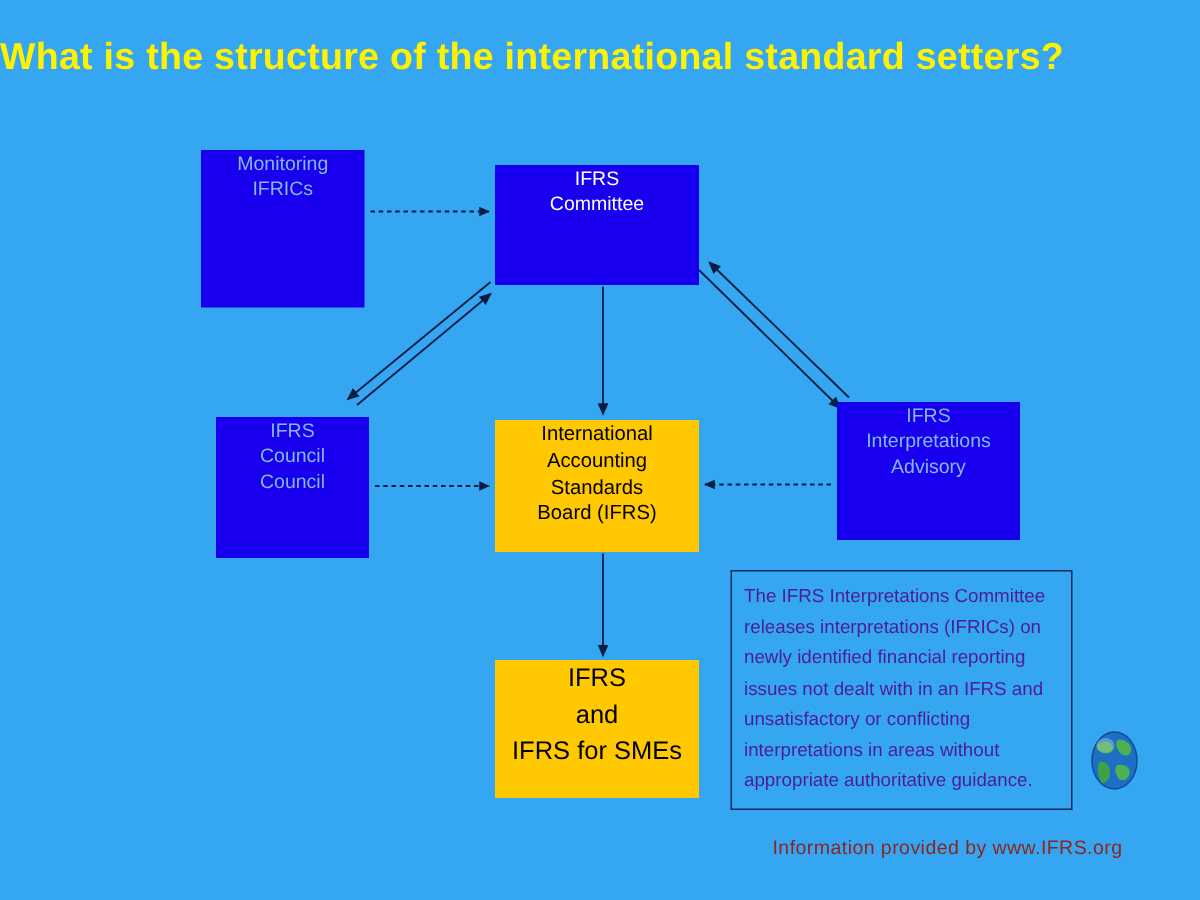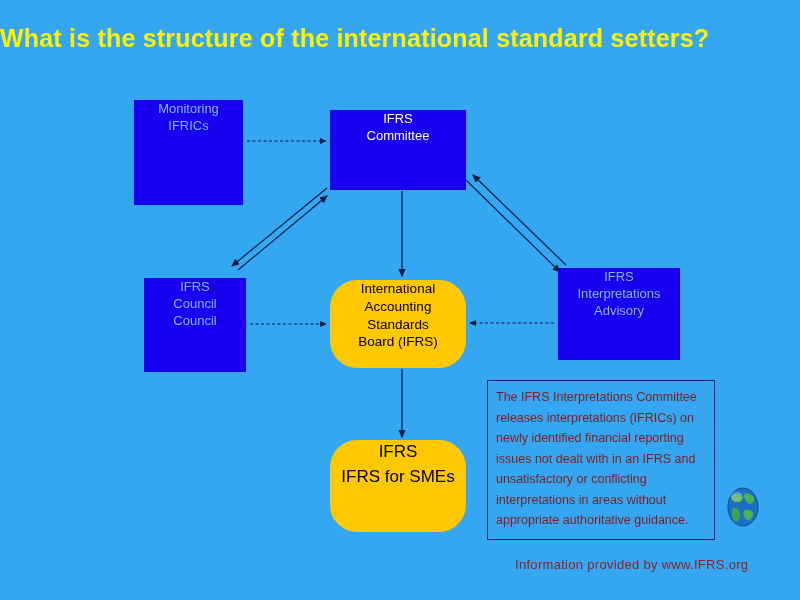--- a/index.html
+++ b/index.html
@@ -47,21 +47,20 @@
     color: #86B7F0;
     font-size: 13px;
   }
   .node-blue.white-text {
     color: #FFFFFF;
   }
   .node-yellow {
     background: #FFC800;
     color: #000000;
     font-size: 13.5px;
-    border-radius: 27px;
   }
   .node-yellow.big {
     font-size: 17px;
     line-height: 1.45;
   }
   .node span { display: block; }
 
   #node-monitoring-board { left: 134px; top: 100px; width: 109px; height: 105px; }
   #node-ifrs-foundation  { left: 330px; top: 110px; width: 136px; height: 80px; }
   #node-advisory-council { left: 144px; top: 278px; width: 102px; height: 94px; }
@@ -71,21 +70,21 @@
 
   #callout-box {
     position: absolute;
     left: 487px;
     top: 380px;
     width: 228px;
     height: 160px;
     box-sizing: border-box;
     border: 1px solid #0D2A5C;
     background: #35A7F2;
-    color: #7f1d1d;
+    color: #4c1d95;
     font-size: 12.5px;
     line-height: 1.64;
     padding: 6px 8px 4px 8px;
     font-family: "Liberation Sans", sans-serif;
   }
   #footer-credit {
     position: absolute;
     left: 515px;
     top: 557px;
     font-size: 13px;
@@ -177,20 +176,21 @@
     <div>
       <span>IFRS</span>
       <span>Interpretations</span>
       <span>Advisory</span>
     </div>
   </div>
 
   <div class="node node-yellow big" id="node-ifrs-smes">
     <div>
       <span>IFRS</span>
+      <span>and</span>
       <span>IFRS for SMEs</span>
     </div>
   </div>
 
   <div id="callout-box">The IFRS Interpretations Committee releases interpretations (IFRICs) on newly identified financial reporting issues not dealt with in an IFRS and unsatisfactory or conflicting interpretations in areas without appropriate authoritative guidance.</div>
 
   <svg id="globe-icon" viewBox="0 0 38 42" xmlns="http://www.w3.org/2000/svg">
     <ellipse cx="19" cy="21" rx="15" ry="19" fill="#1C6FC4"></ellipse>
     <ellipse cx="19" cy="21" rx="15" ry="19" fill="none" stroke="#0E4C91" stroke-width="1"></ellipse>
     <path d="M8 10 C12 7, 17 8, 18 12 C19 16, 14 17, 11 16 C8 15, 6 13, 8 10 Z" fill="#3FA246"></path>

